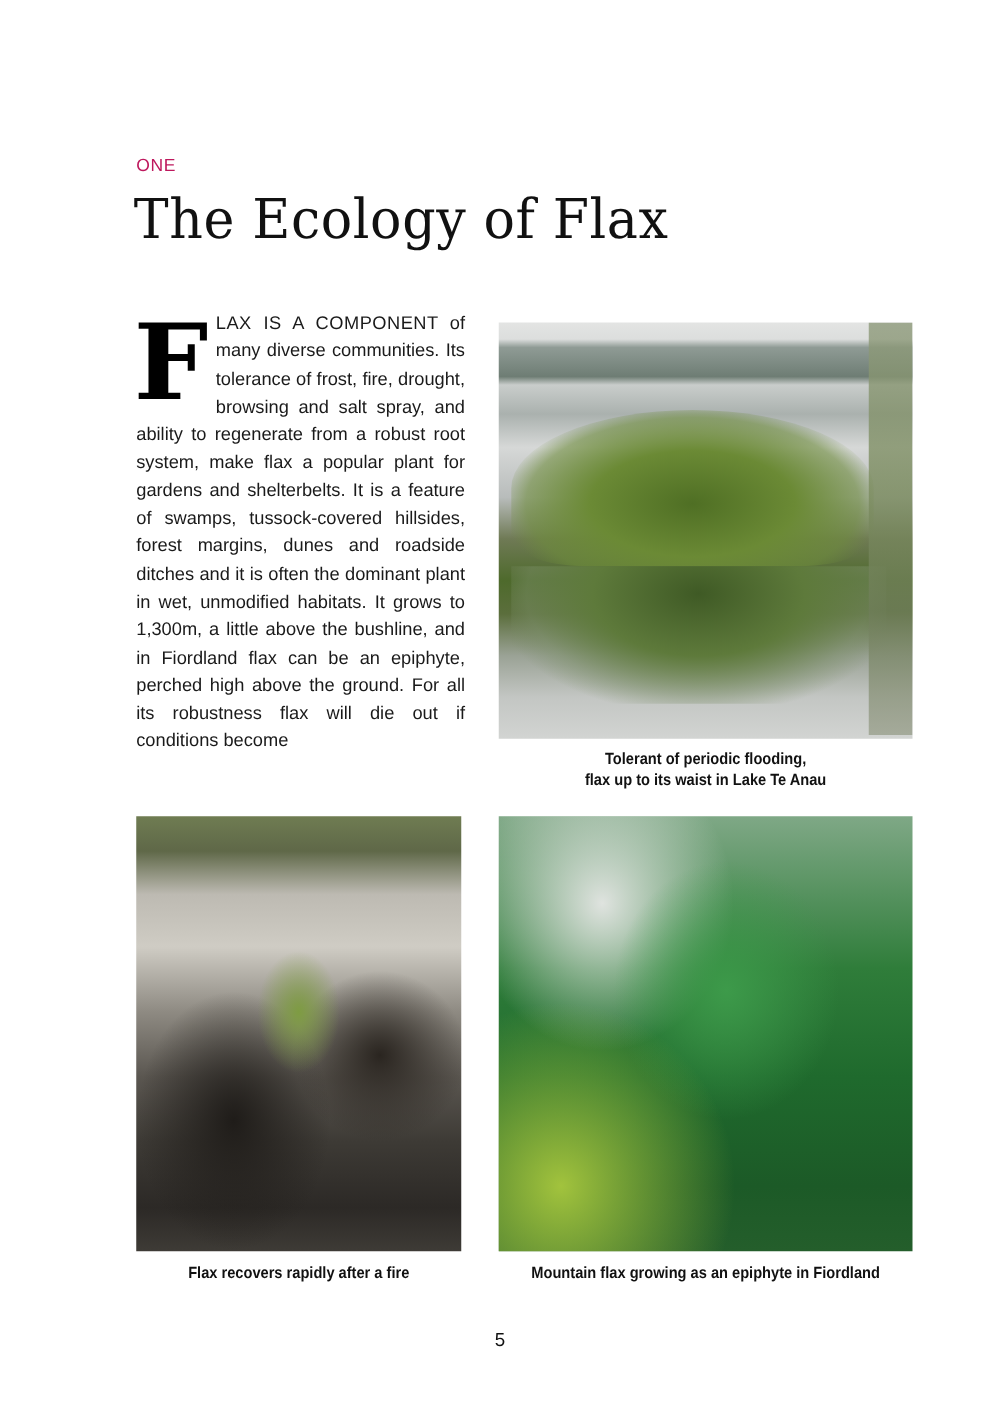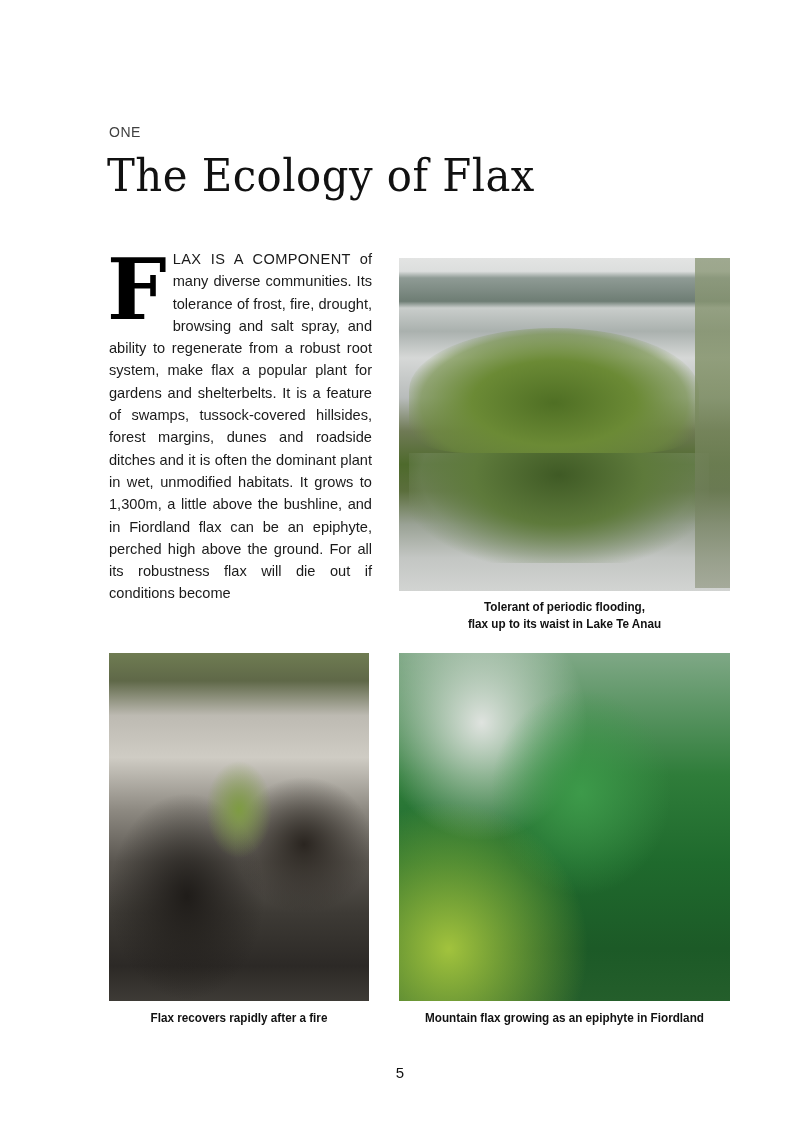--- a/index.html
+++ b/index.html
@@ -1,17 +1,17 @@
 <!DOCTYPE html>
 <html><head>
 <meta charset="utf-8">
 <style>
   html, body { margin:0; padding:0; background:#ffffff; }
   body { width:800px; height:1135px; position:relative; overflow:hidden; font-family:"Liberation Sans", sans-serif; color:#111; }
-  .chapter-label { position:absolute; left:109px; top:124px; font-size:14px; letter-spacing:0.5px; color:#404040; }
+  .chapter-label { position:absolute; left:109px; top:124px; font-size:14px; letter-spacing:0.5px; color:#be185d; }
   .title { position:absolute; left:107px; top:150px; font-family:"DejaVu Serif", serif; font-size:44px; font-weight:normal; color:#111; letter-spacing:0.5px; margin:0; white-space:nowrap; transform:scaleX(0.95); transform-origin:left top; }
   .body-text { position:absolute; left:109px; top:248px; width:263px; font-size:14.6px; line-height:22.3px; text-align:justify; color:#1a1a1a; margin:0; }
   .dropcap { float:left; font-family:"DejaVu Serif", serif; font-weight:bold; font-size:84px; line-height:72px; margin:6px 6px 0 -2px; color:#000; height:82px; }
   .caps { text-transform:none; letter-spacing:0.4px; }
   .photo { position:absolute; overflow:hidden; }
   .photo-lake { left:399px; top:258px; width:331px; height:333px;
     background:
       linear-gradient(180deg, #e3e4e3 0%, #dcdedd 4%, #8f9b95 6%, #6e7d74 13%, #c9cdcb 15%, #aab1ae 22%, #d6d8d7 30%, #b8bcbb 42%, #6f7a55 52%, #4e6a2c 62%, #5b6e3c 70%, #9aa295 80%, #c3c6c3 90%, #d2d4d2 100%); }
   .photo-lake .clump { position:absolute; left:10px; top:70px; width:290px; height:125px; border-radius:50% 50% 20% 20%;
     background: radial-gradient(ellipse at 50% 60%, #4f6f24 0%, #6b8a35 40%, rgba(110,140,60,0.6) 65%, rgba(0,0,0,0) 75%); }

